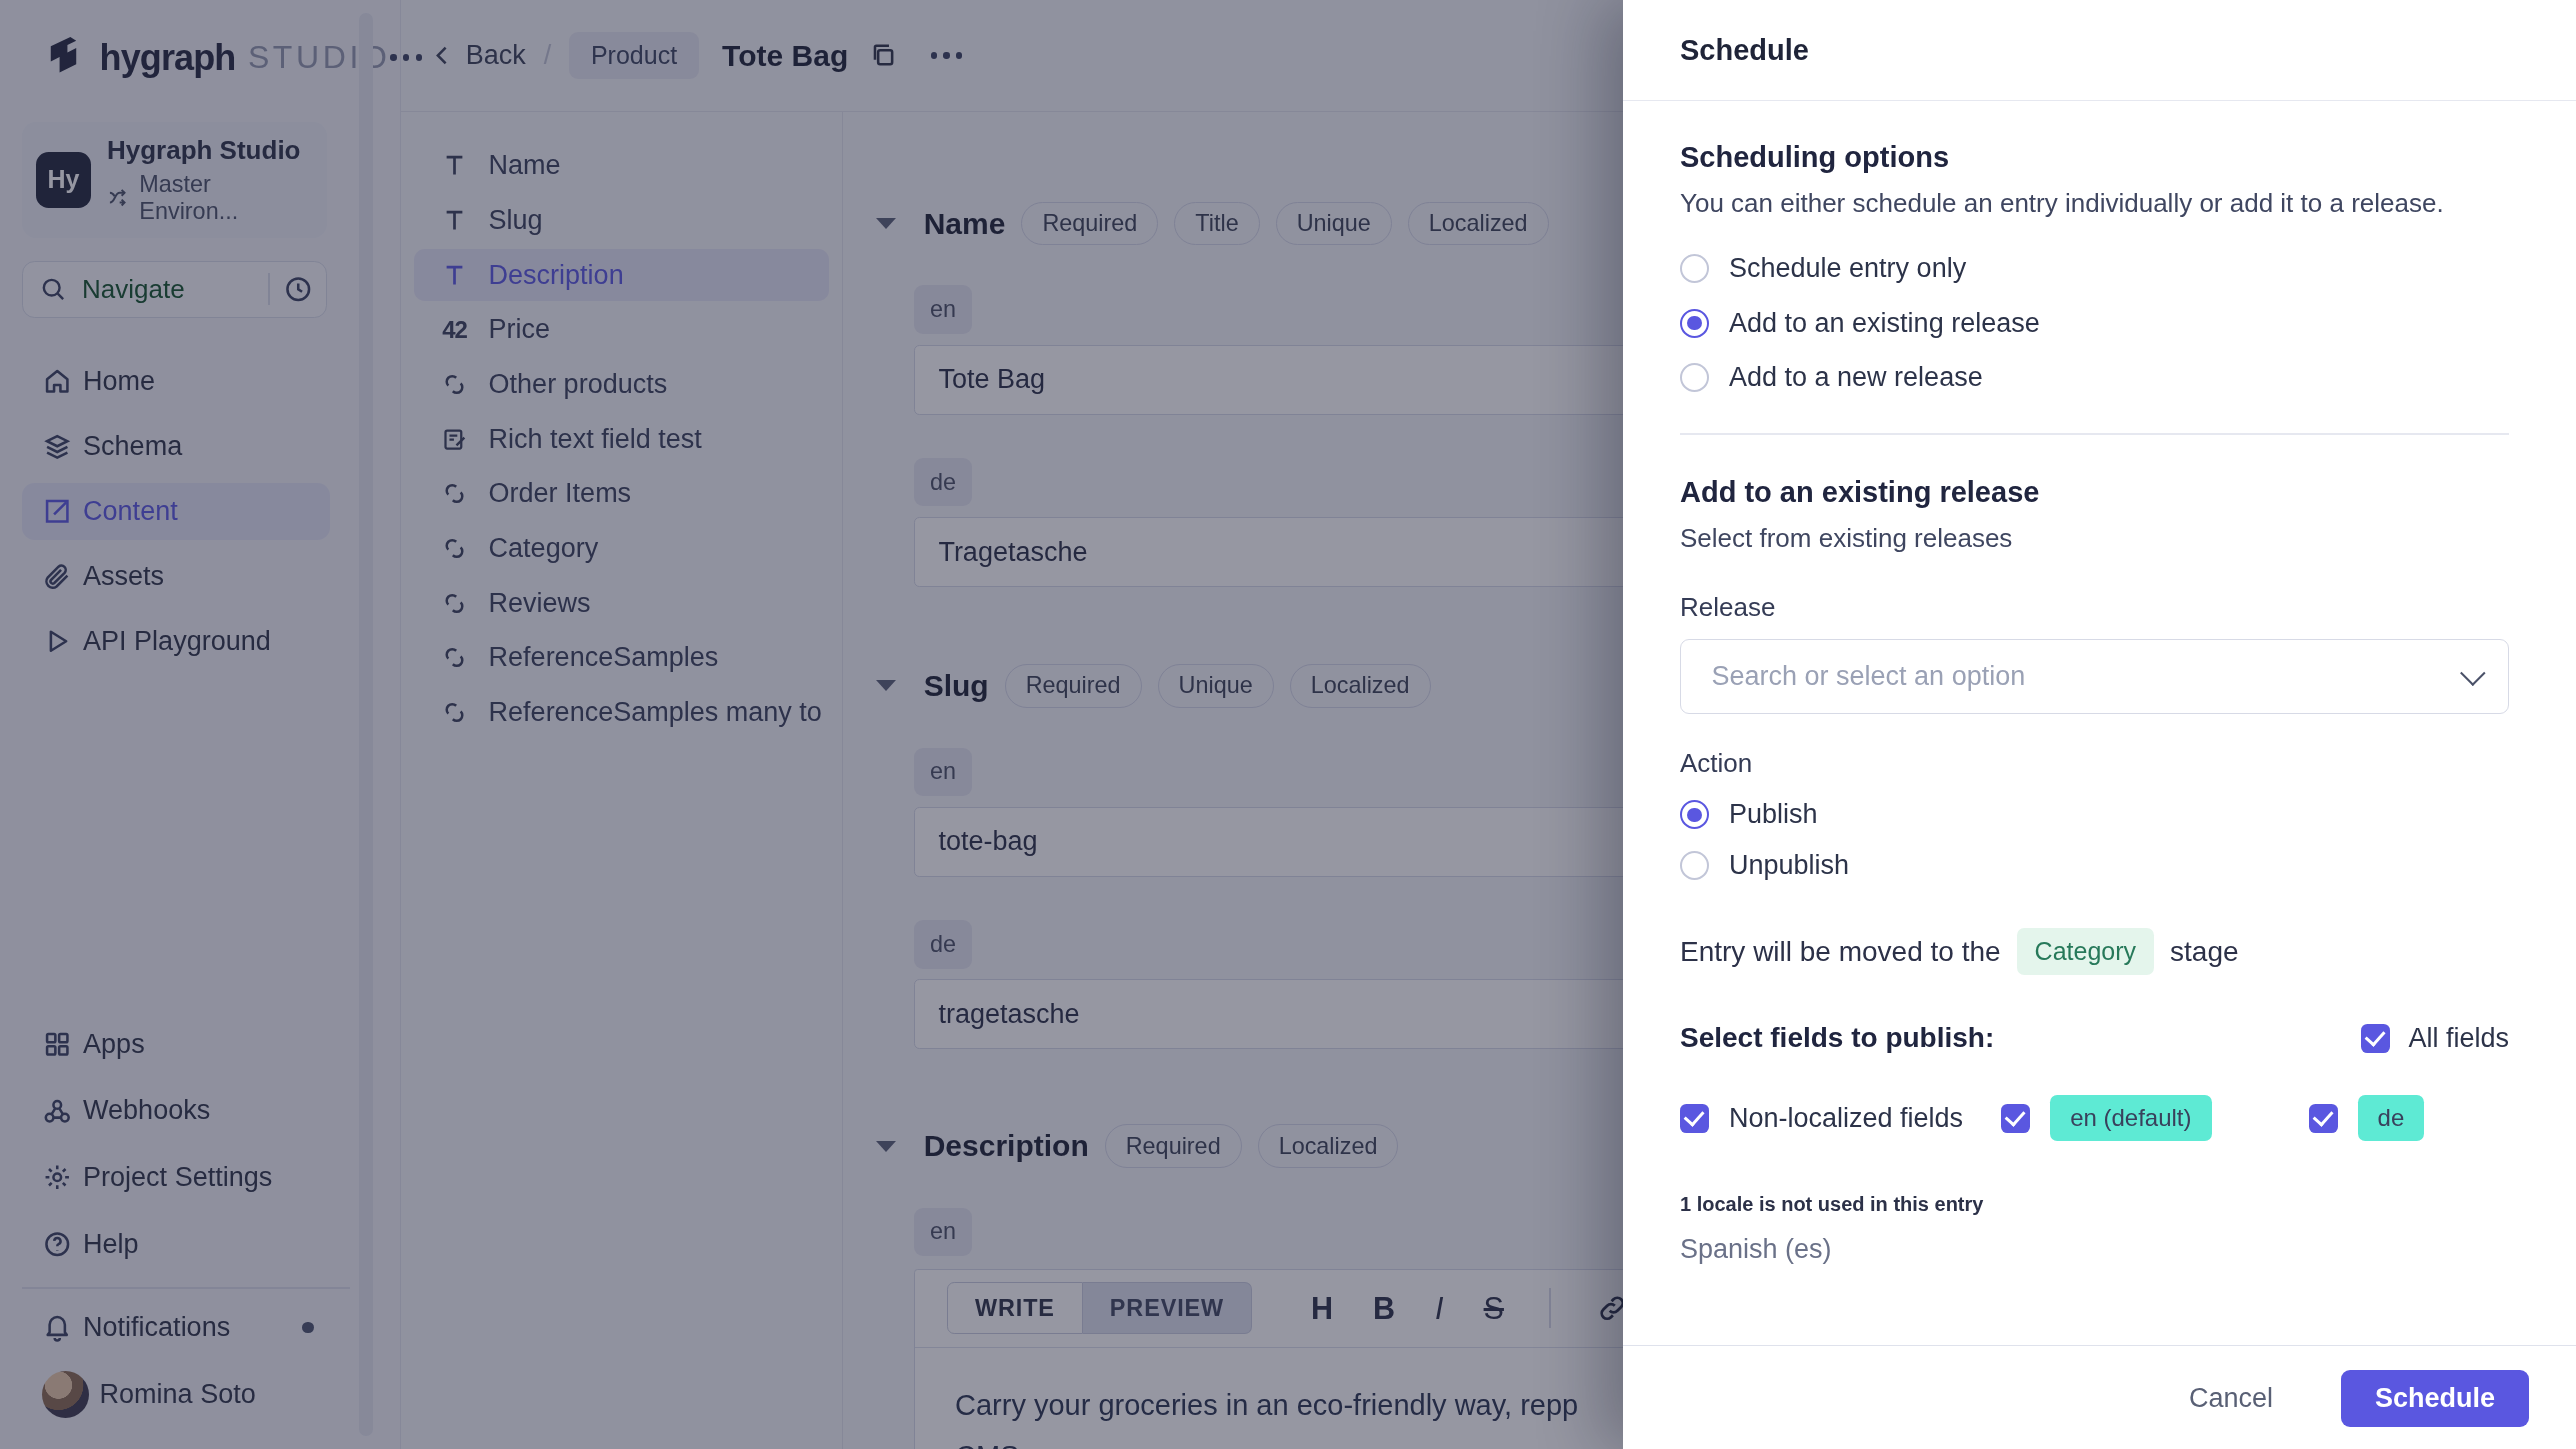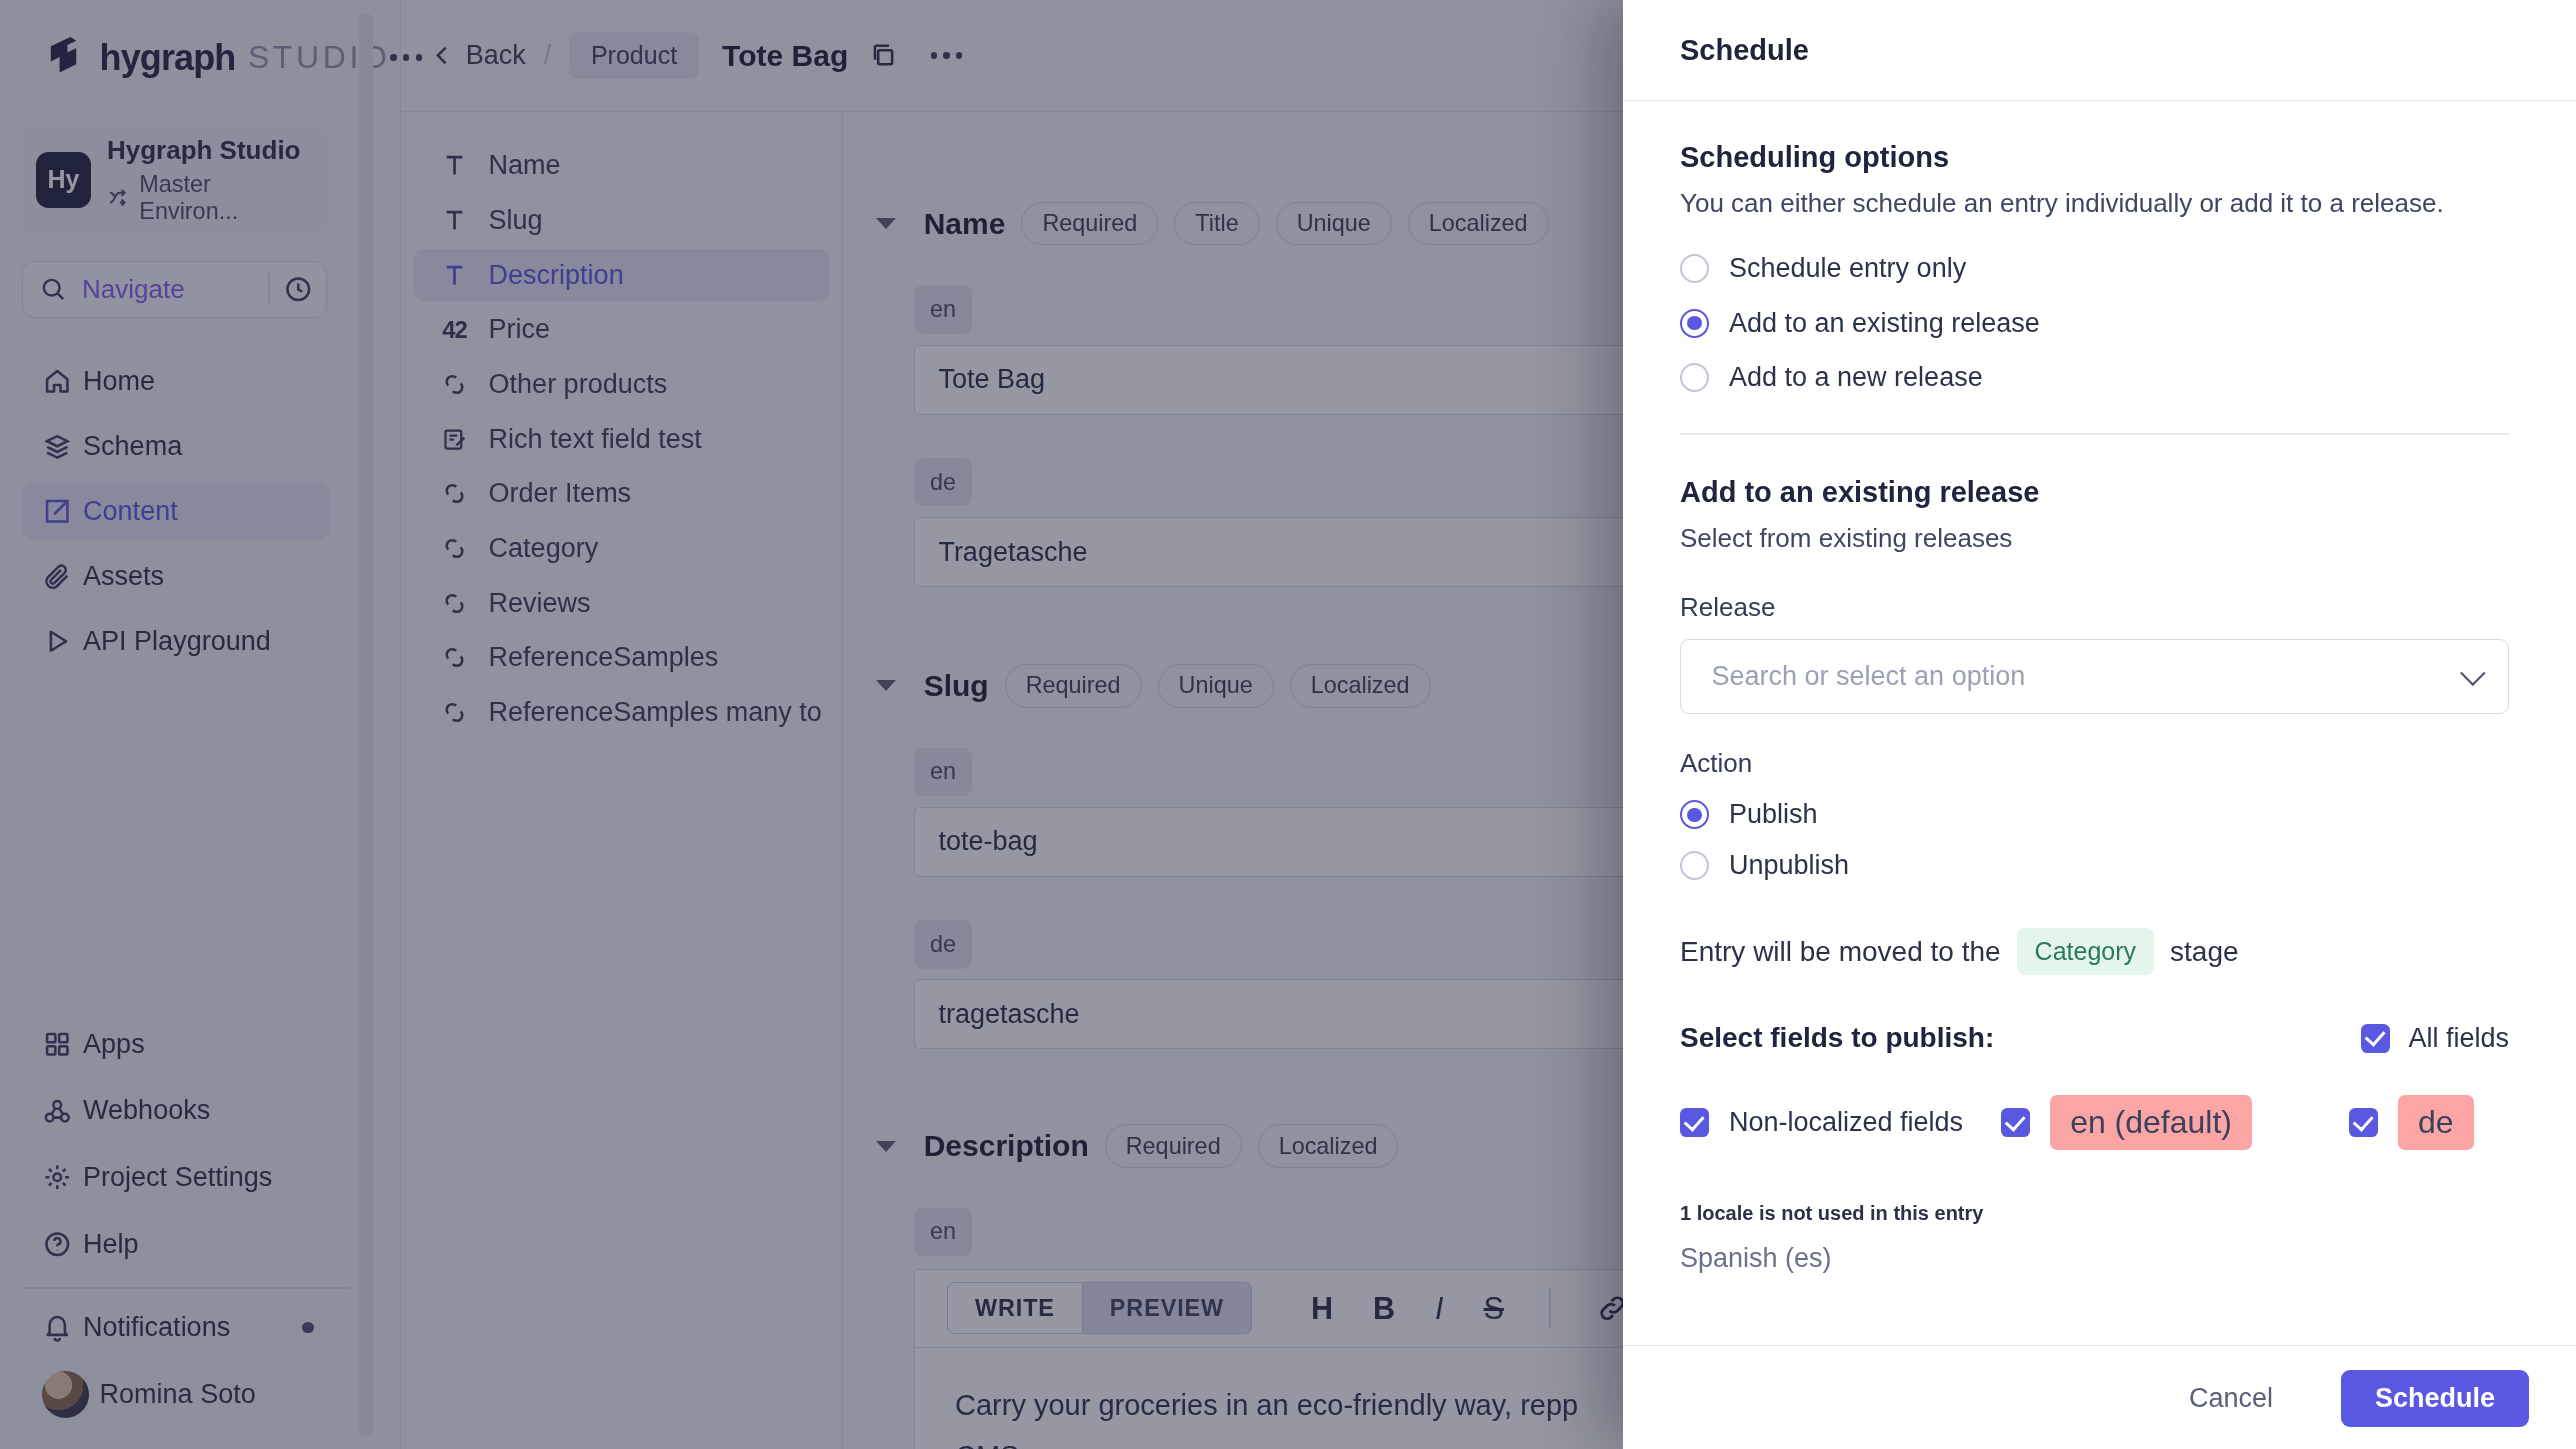--- a/index.html
+++ b/index.html
@@ -23,21 +23,21 @@
   .dots { display:flex; gap:6.3px; margin-left:auto; }
   .dots i { width:6.3px; height:6.3px; border-radius:50%; background:#3a4160; }
   .ws-card { margin:41px 72px 0 21.6px; background:#eceef6; border-radius:14.4px;
     padding:12.6px 14.4px; display:flex; align-items:center; gap:16px; width:305px; }
   .ws-avatar { width:56px; height:56px; border-radius:12.6px; background:#20263c; color:#fff;
     font-size:25px; font-weight:600; display:flex; align-items:center; justify-content:center; }
   .ws-name { font-size:26px; font-weight:600; color:#2c3248; }
   .ws-env { display:flex; align-items:center; gap:9px; font-size:23.4px; color:#4a5168; margin-top:5.4px; }
   .navigate { margin:23.4px 72px 0 21.6px; width:305px; height:57px; border:1.8px solid #d8dbe8;
     background:#f7f8fc; border-radius:12.6px; display:flex; align-items:center; padding:0 12.6px 0 16px; }
-  .navigate .ph { font-size:26px; color:#8b5cf6; margin-left:14.4px; }
+  .navigate .ph { font-size:26px; color:#14532d; margin-left:14.4px; }
   .navigate .sep { width:1.8px; height:32px; background:#d8dbe8; margin-left:auto; }
   .navigate .clock { margin-left:12.6px; }
   .nav { margin-top:27px; }
   .nav-item { display:flex; align-items:center; gap:11px; height:57px; margin:8px 50px 8px 21.6px;
     padding-left:20px; border-radius:12.6px; font-size:27px; font-weight:500; color:#2e3449; width:308px; }
   .nav-item.active { background:#e3e4f6; color:#5a57e0; }
   .nav-item.active .icon { color:#5a57e0; }
   .nav-bottom { margin-top:auto; }
   .nav-bottom .nav-item { height:56px; margin:10.8px 50px 10.8px 21.6px; }
   .side-div { height:1.8px; background:#dbdeea; margin:14.4px 50px 9px 21.6px; }
@@ -122,21 +122,21 @@
   .stage-line { margin-top:47px; font-size:28px; color:#2c3148; display:flex; align-items:center; gap:16px; }
   .stage-pill { background:#e4f5ec; color:#27795a; border-radius:7.2px; padding:9px 18px; font-size:25px; font-weight:500; }
   .fields-row { margin-top:47px; display:flex; align-items:center; }
   .fields-h { font-size:28px; font-weight:700; color:#20253f; }
   .allfields { margin-left:auto; display:flex; align-items:center; gap:18px; }
   .checkbox { width:29px; height:29px; border-radius:6.3px; background:#5a57e0; position:relative; flex:none; }
   .checkbox::after { content:""; position:absolute; left:8px; top:3.6px; width:9px; height:15.3px;
     border-right:3.1px solid #fff; border-bottom:3.1px solid #fff; transform:rotate(42deg); }
   .cb-label { font-size:27px; color:#2c3349; }
   .cb-row { margin-top:41px; display:flex; align-items:center; }
-  .cb-pill { background:#fca5a5; border-radius:7.2px; padding:9px 20px; font-size:32px; color:#39415c; }
+  .cb-pill { background:#5eead4; border-radius:7.2px; padding:9px 20px; font-size:24px; color:#39415c; }
   .locale-title { margin-top:52px; font-size:20px; font-weight:600; color:#2c3148; }
   .locale-detail { margin-top:18px; font-size:27px; color:#6a7188; }
   .panel-footer { flex:none; height:105px; border-top:1.8px solid #dfe2ec; display:flex;
     align-items:center; justify-content:flex-end; padding-right:47px; gap:50px; }
   .cancel-btn { font-size:27px; font-weight:500; color:#596075; background:none; border:none; padding:9px 18px;
     font-family:"Liberation Sans","DejaVu Sans",sans-serif; }
   .submit-btn { background:#5a57e0; color:#fff; font-size:27px; font-weight:600; border:none;
     border-radius:9px; height:57px; padding:0 34px; font-family:"Liberation Sans","DejaVu Sans",sans-serif; }
 </style>
 </head>

